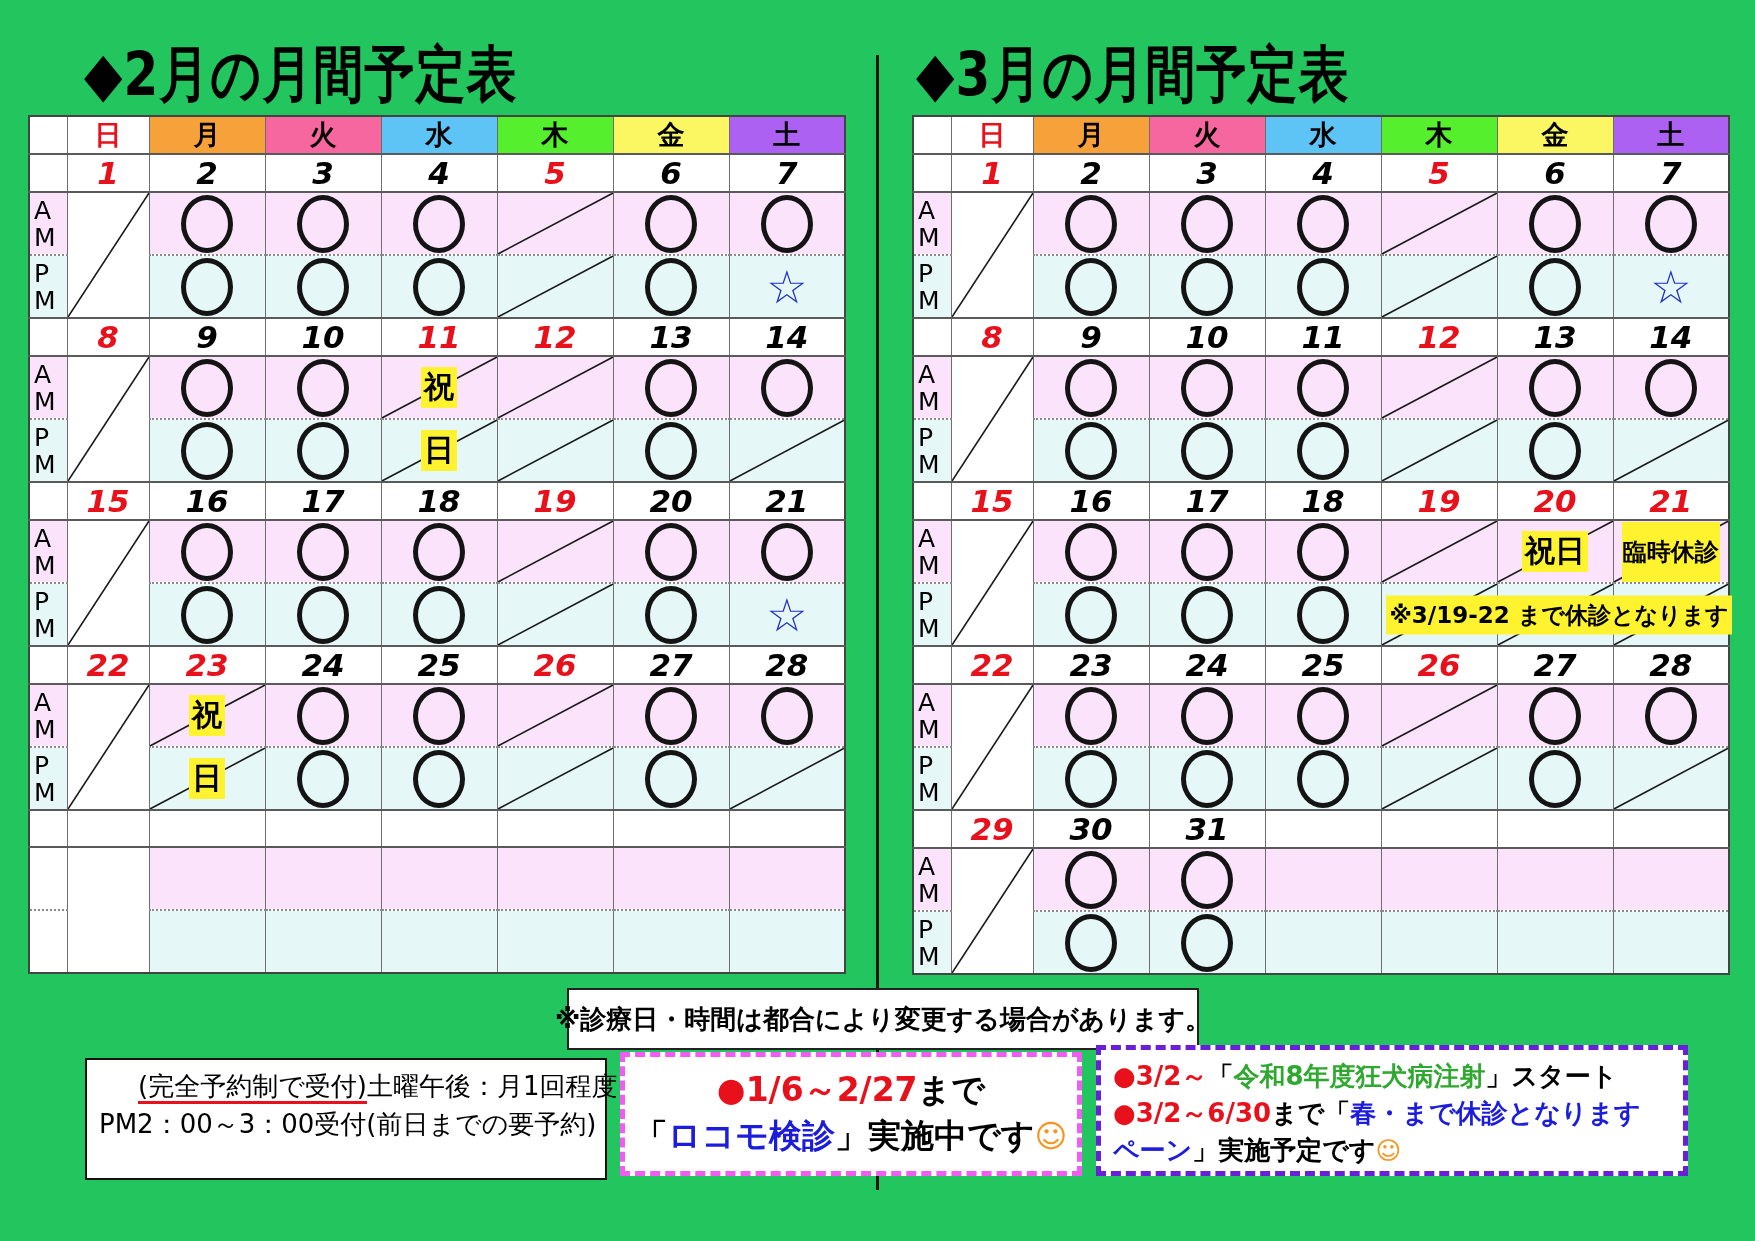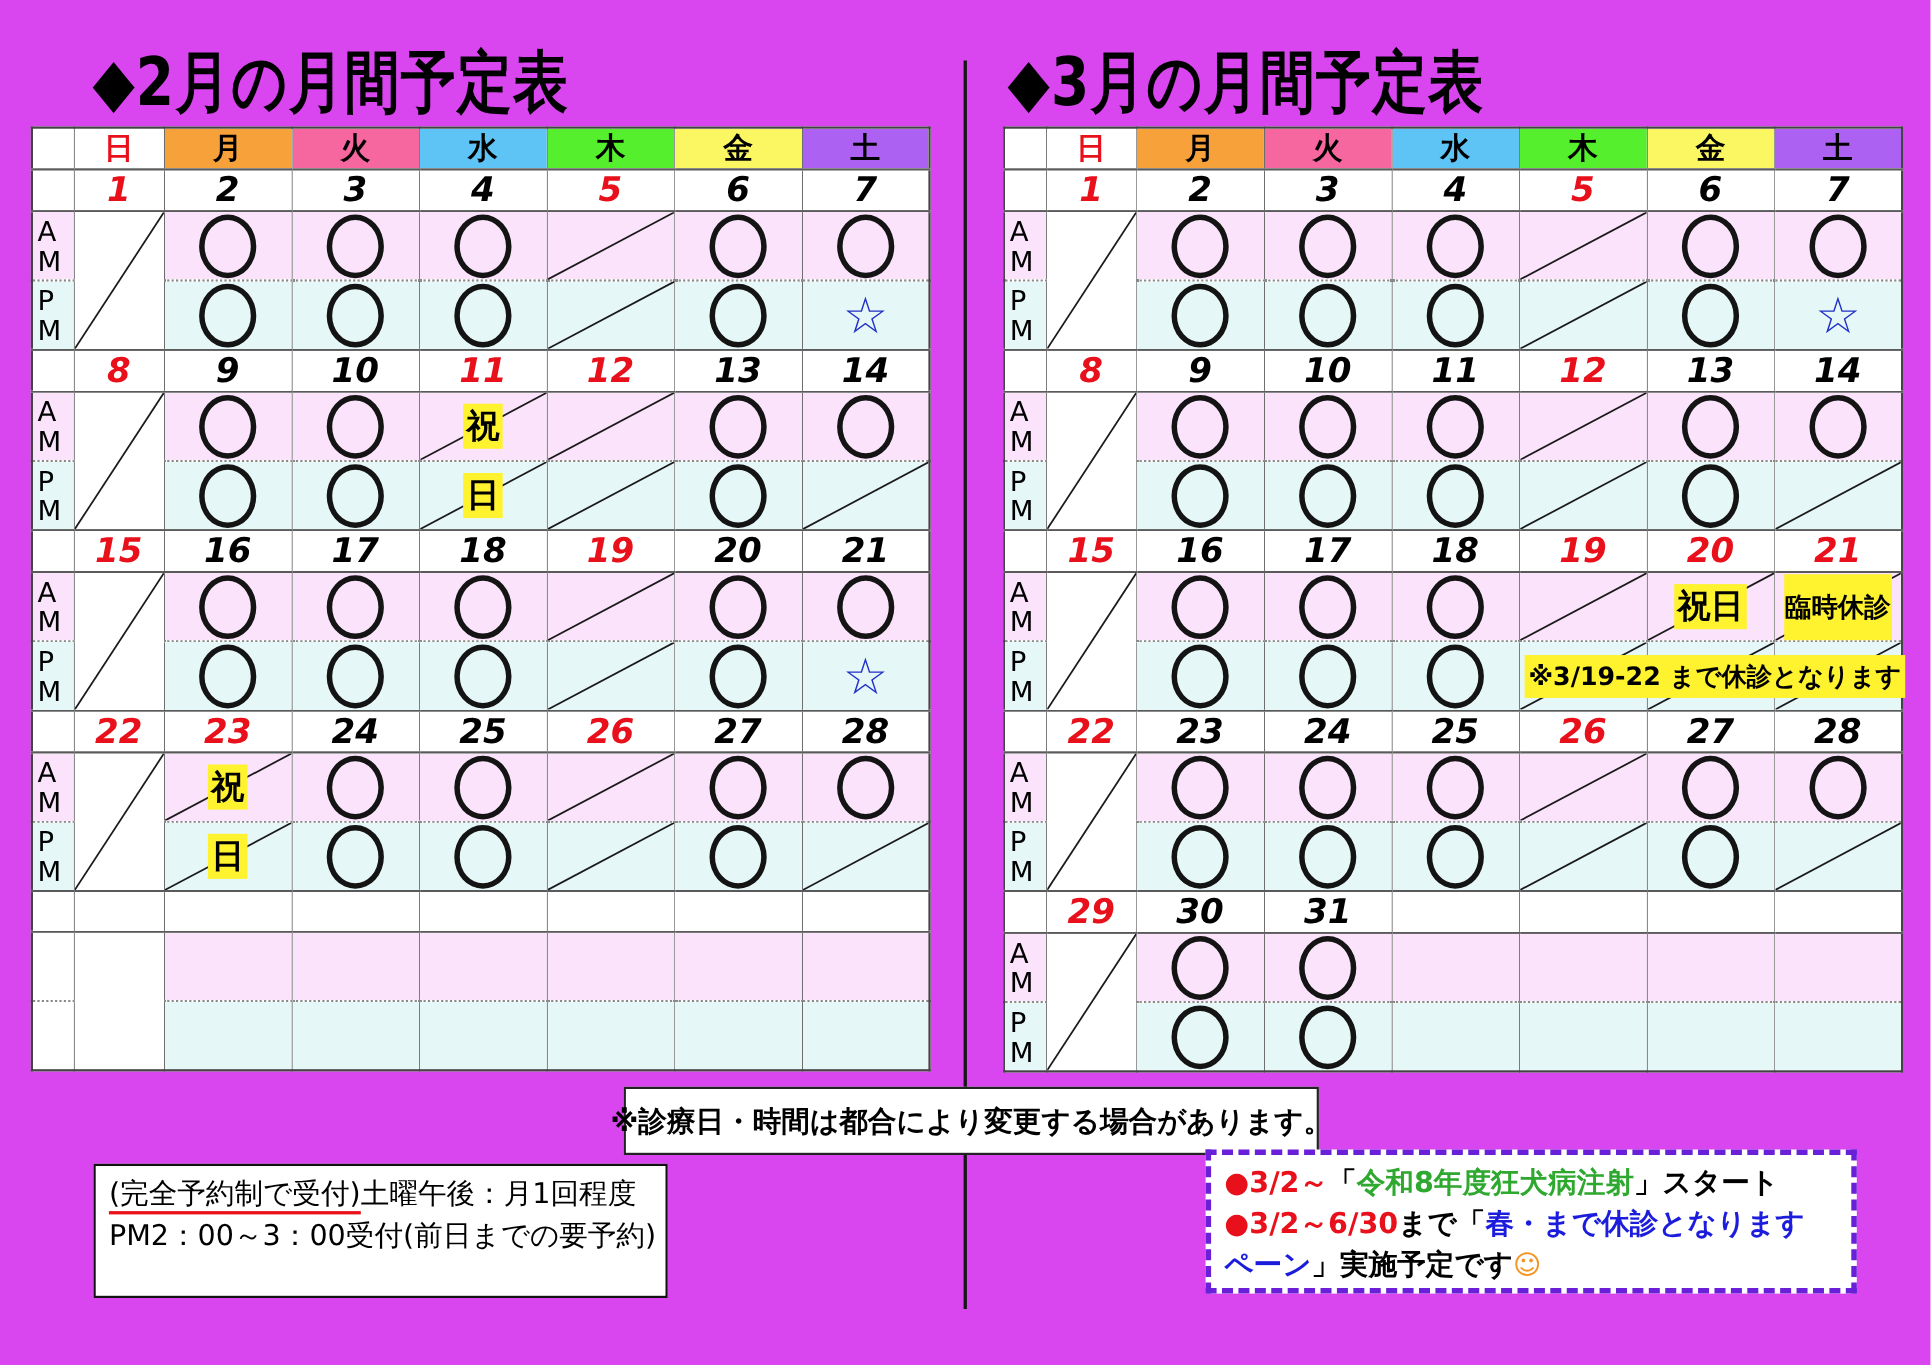--- a/index.html
+++ b/index.html
@@ -1,17 +1,17 @@
 <!DOCTYPE html>
 <html><head>
 <meta charset="utf-8">
 <style>
   html,body { margin:0; padding:0; background:#fff; }
   .canvas {
-    position:relative; width:1755px; height:1241px; background:#d946ef;
+    position:relative; width:1755px; height:1241px; background:#22c55e;
     font-family:"DejaVu Sans","Liberation Sans",sans-serif; overflow:hidden; color:#000;
   }
   .divider { position:absolute; left:876px; top:55px; width:3px; height:1135px; background:#161616; z-index:0; }
 
   .title { position:absolute; top:34px; font-size:50px; font-weight:900; letter-spacing:1px;
            transform:scaleY(1.22); transform-origin:top left; white-space:nowrap; }
   .title.feb { left:84px; } .title.mar { left:916px; }
 
   table.cal { position:absolute; top:115px; border-collapse:collapse; table-layout:fixed;
               background:#fff; border:2px solid #444; z-index:1; }
@@ -45,21 +45,21 @@
             padding:4px 4px; z-index:5; }
 
   .note-box { position:absolute; left:567px; top:988px; width:628px; height:58px; border:2px solid #222;
               background:#fff; display:flex; align-items:center; justify-content:center;
               font-size:26px; font-weight:600; z-index:2; white-space:nowrap;text-align:center; }
 
   .legend-box { position:absolute; left:85px; top:1058px; width:522px; height:122px; border:2px solid #111;
                 background:#fff; padding:8px 12px; font-size:26px; line-height:1.45; z-index:2;
                 box-sizing:border-box; white-space:nowrap; }
   .legend-star { color:#2131C7; font-size:33px; }
-  .u-red { border-bottom:3px solid #E8101A; }
+  .u-red { border-bottom:3px solid #E8101A;margin-left:39px; }
 
   .promo { position:absolute; background:#fff; z-index:2; box-sizing:border-box; font-weight:900; }
   .promo.pink { left:620px; top:1052px; width:462px; height:124px; border:5px dashed #F25CF2;
                 text-align:center; padding-top:10px; font-size:33px; line-height:1.4; }
   .promo.purple { left:1096px; top:1045px; width:592px; height:131px; border:5px dashed #6A1FD8;
                   padding:8px 12px; font-size:26px; line-height:1.42; white-space:nowrap; }
   .t-red { color:#E8101A; } .t-blue { color:#1C1CDC; } .t-green { color:#2EA82E; }
   .smiley { color:#F7941D; font-size:0.95em; }
 </style>
 </head>
@@ -866,20 +866,24 @@
       </tbody>
     </table>
 
   <div class="note-box">※診療日・時間は都合により変更する場合があります。</div>
 
   <div class="legend-box">
     <div><span class="u-red">(完全予約制で受付)</span><span>土曜午後：月1回程度</span></div>
     <div>PM2：00～3：00受付(前日までの要予約)</div>
   </div>
 
+  <div class="promo pink">
+    <div><span class="t-red">●1/6～2/27</span><span>まで</span></div>
+    <div><span>「</span><span class="t-blue">ロコモ検診</span><span>」</span><span>実施中です</span><span class="smiley">☺</span></div>
+  </div>
 
   <div class="promo purple">
     <div><span class="t-red">●3/2～</span><span>「</span><span class="t-green">令和8年度狂犬病注射</span><span>」</span><span>スタート</span></div>
     <div><span class="t-red">●3/2～6/30</span><span>まで</span><span>「</span><span class="t-blue">春・まで休診となります</span></div>
     <div><span class="t-blue">ペーン</span><span>」</span><span>実施予定です</span><span class="smiley">☺</span></div>
   </div>
 
 </div>
 
 </body></html>

